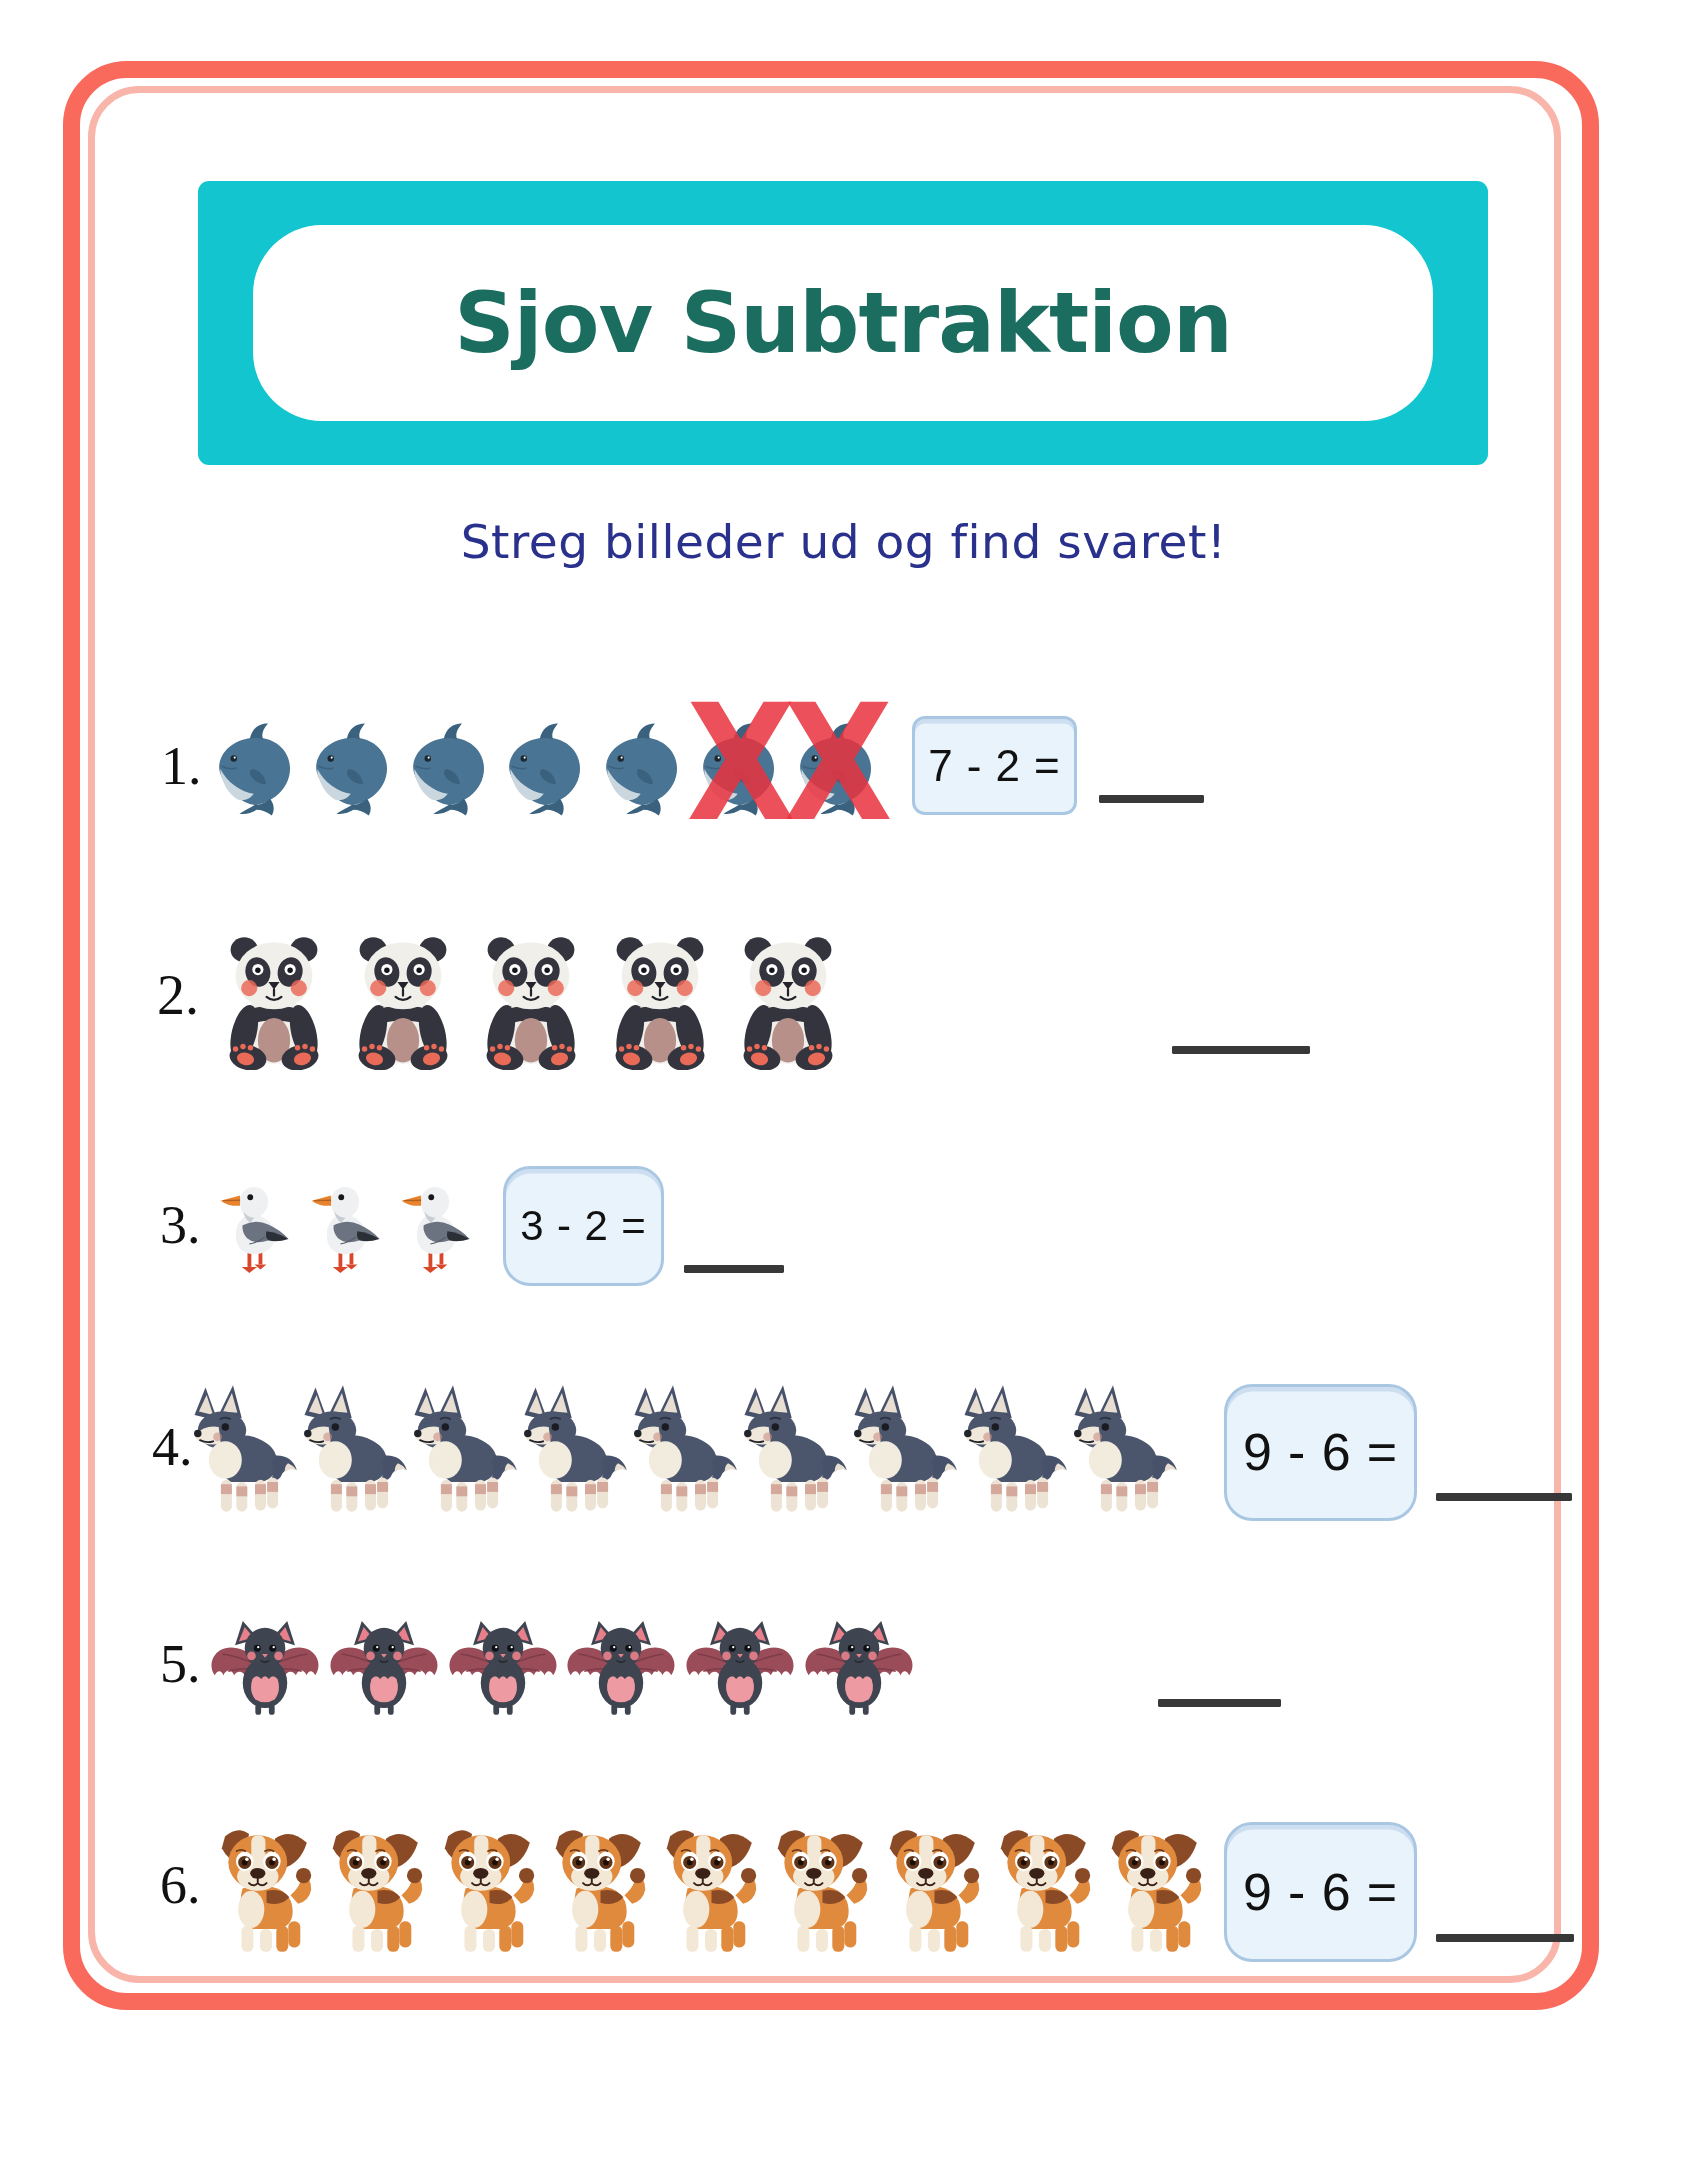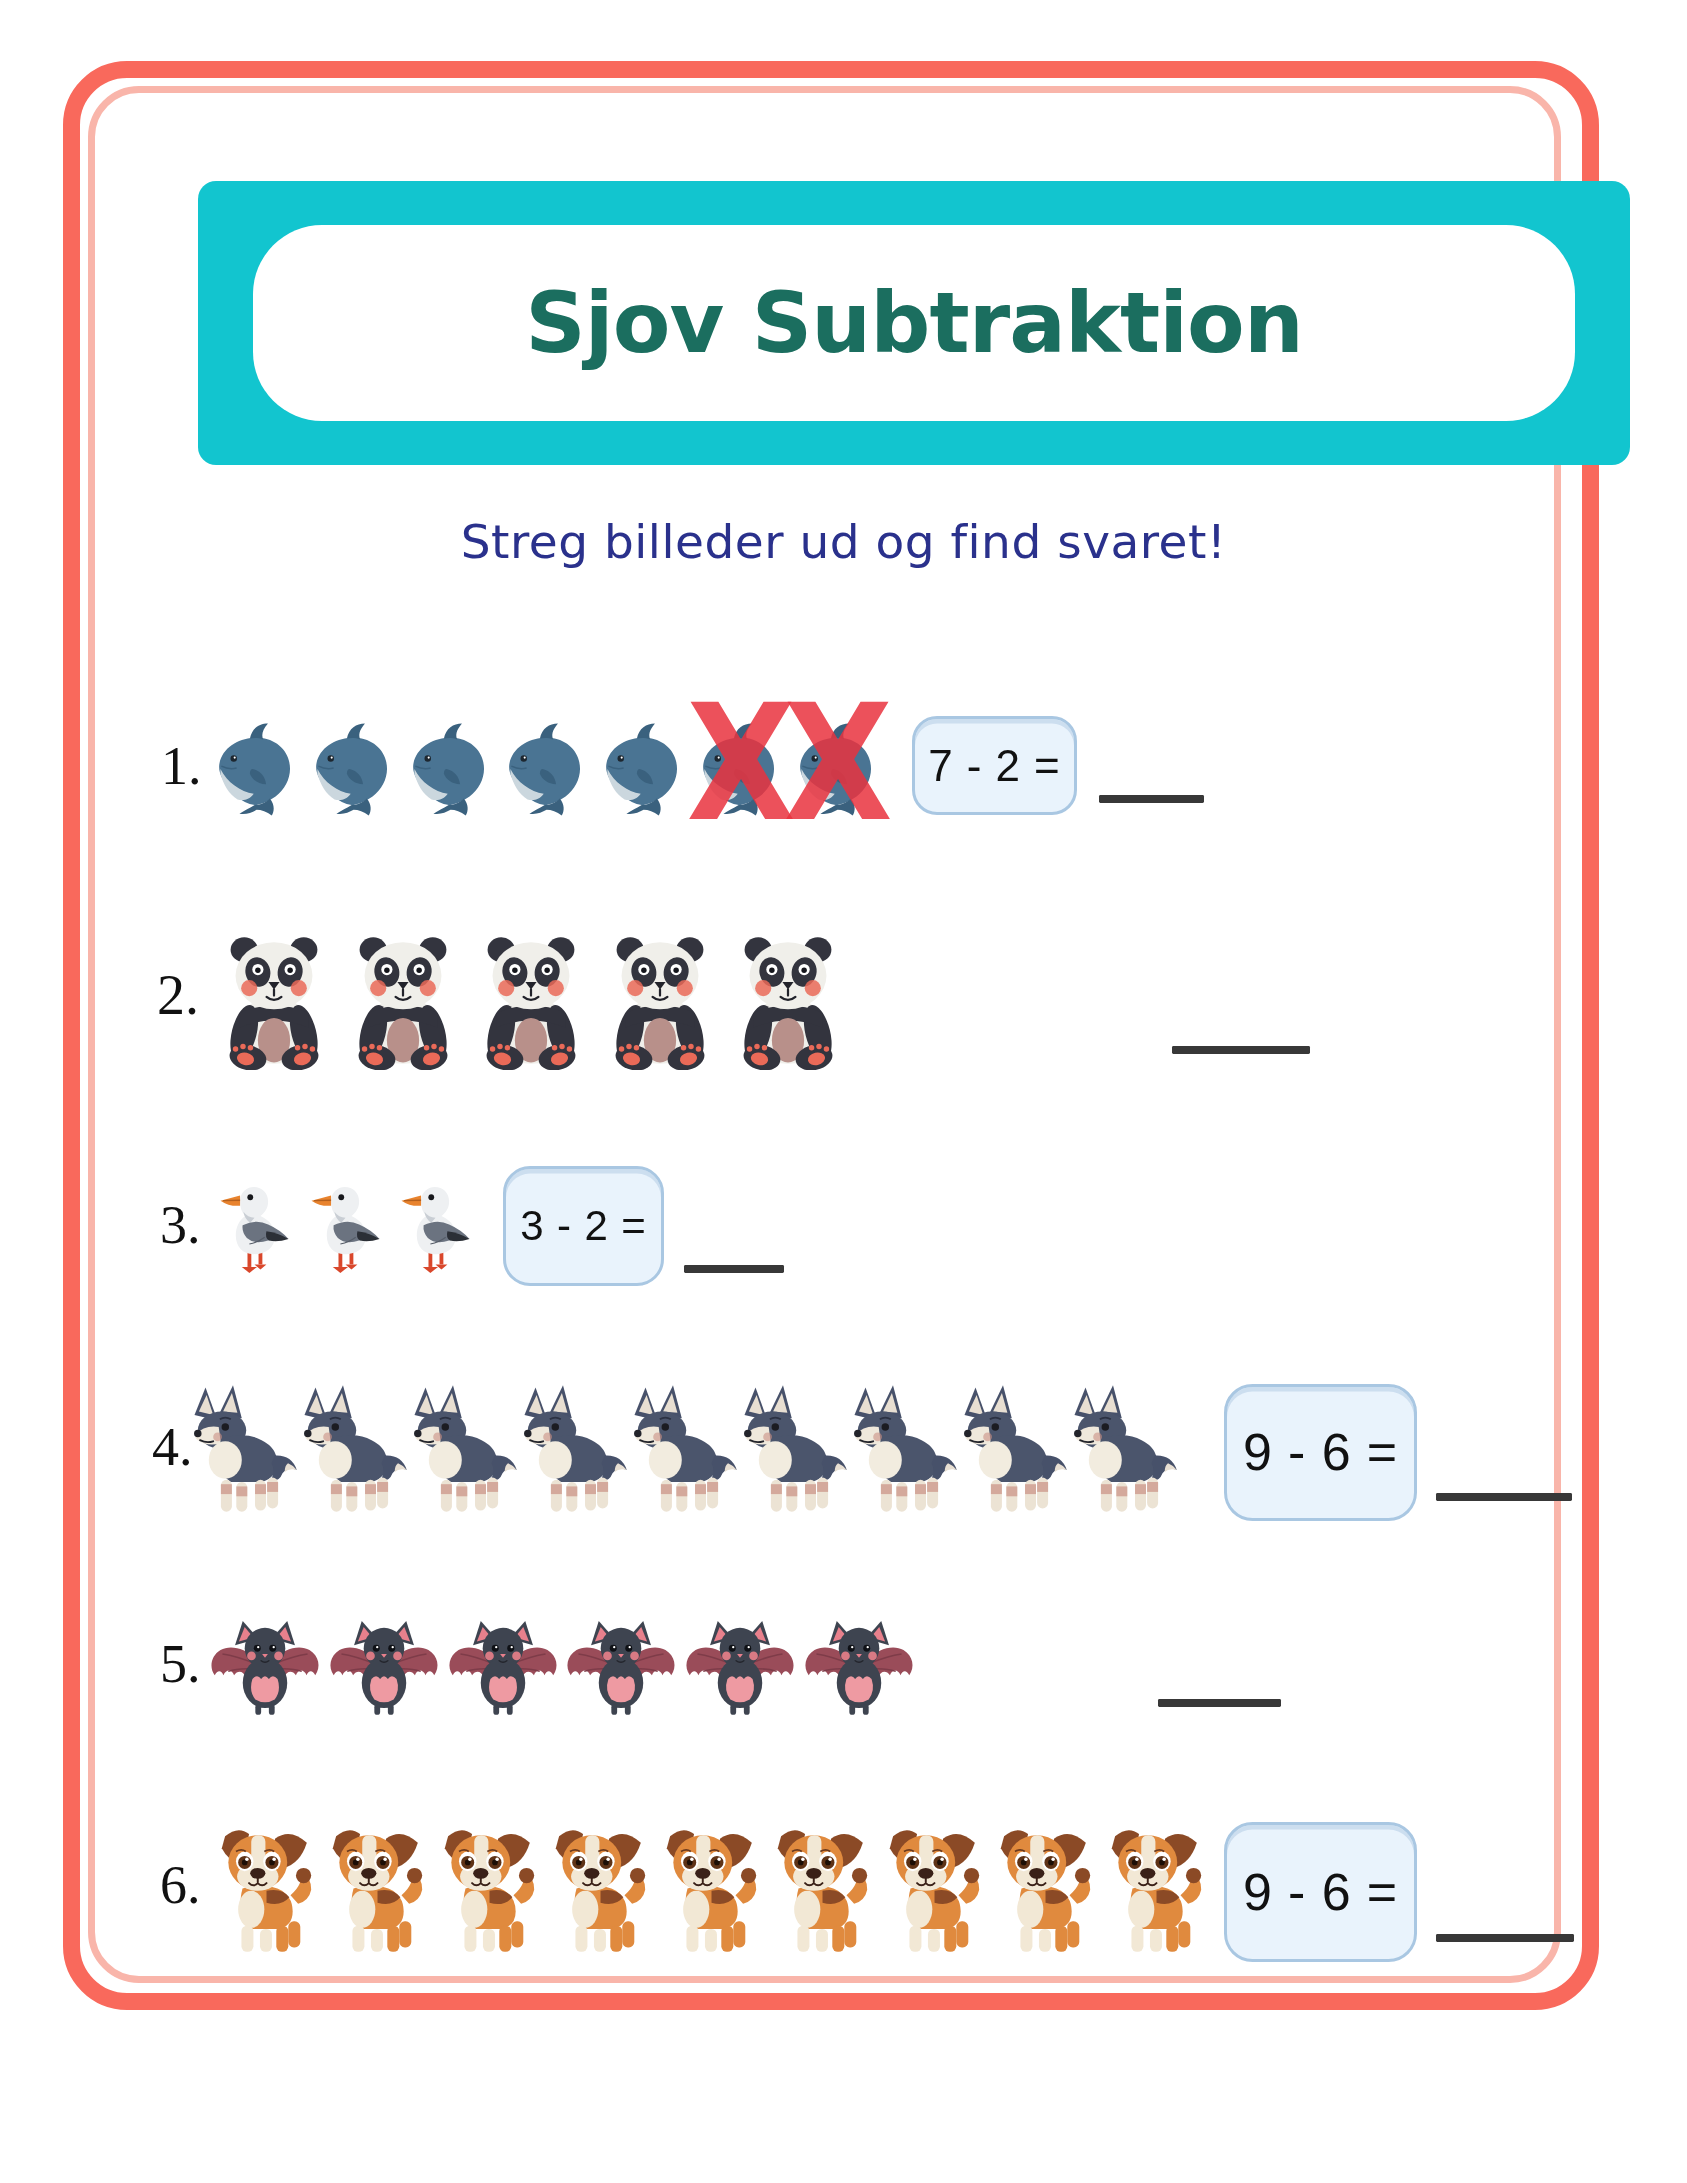--- a/index.html
+++ b/index.html
@@ -9,22 +9,22 @@
   }
   .border-outer{
     position:absolute;left:63px;top:61px;width:1536px;height:1949px;
     border:17.5px solid var(--border-outer,#f9695c);border-radius:64px;box-sizing:border-box;
   }
   .border-inner{
     position:absolute;left:88px;top:86px;width:1473px;height:1897px;
     border:7.4px solid var(--border-inner,#f9b5aa);border-radius:51px;box-sizing:border-box;
   }
   .header{
-    position:absolute;left:198px;top:181px;width:1432px;height:284px;
-    background:var(--header-bg,#12c5cf);border-radius:18px;
+    position:absolute;left:198px;top:181px;width:1290px;height:284px;
+    background:var(--header-bg,#12c5cf);border-radius:11px;
   }
   .header-plate{
     position:absolute;left:55px;top:44px;right:55px;bottom:44px;
     background:var(--header-plate-bg,#ffffff);border-radius:69px;
     display:flex;align-items:center;justify-content:center;
   }
   .page-title{
     margin:0;font-family:"DejaVu Sans",sans-serif;font-weight:bold;
     font-size:84px;letter-spacing:-0.9px;color:var(--title-text,#1b6e5f);white-space:nowrap;
   }
@@ -55,21 +55,21 @@
     font-family:"Liberation Sans",sans-serif;color:var(--expr-text,#111111);
     white-space:nowrap;letter-spacing:0.9px;
   }
   .blank-line{position:absolute;height:8.3px;background:var(--blank-line,#383838);border-radius:1.4px;}
 
   
   .row-0{top:703px;height:129px;}
   .row-0 .rownum{left:161px;top:36px;font-size:54px;}
   .row-0 .animals{left:210px;top:17.5px;height:96px;gap:1.8px;}
   .row-0 .animal{width:95px;height:96px;}
-  .row-0 .expr-box{left:912px;top:13px;width:165px;height:99px;border-radius:25px;}
+  .row-0 .expr-box{left:912px;top:13px;width:165px;height:99px;border-radius:13px;}
   .row-0 .expr{font-size:44px;}
   .row-0 .blank-line{left:1099px;top:92px;width:105px;}
   
   .row-1{top:921px;height:152px;}
   .row-1 .rownum{left:157px;top:46px;font-size:56px;}
   .row-1 .animals{left:212px;top:5.5px;height:143px;gap:4.6px;}
   .row-1 .animal{width:124px;height:143px;}
   .row-1 .expr-box{left:933px;top:4.6px;width:221px;height:142px;border-radius:31px;}
   .row-1 .expr{font-size:59px;}
   .row-1 .blank-line{left:1172px;top:125px;width:138px;}

